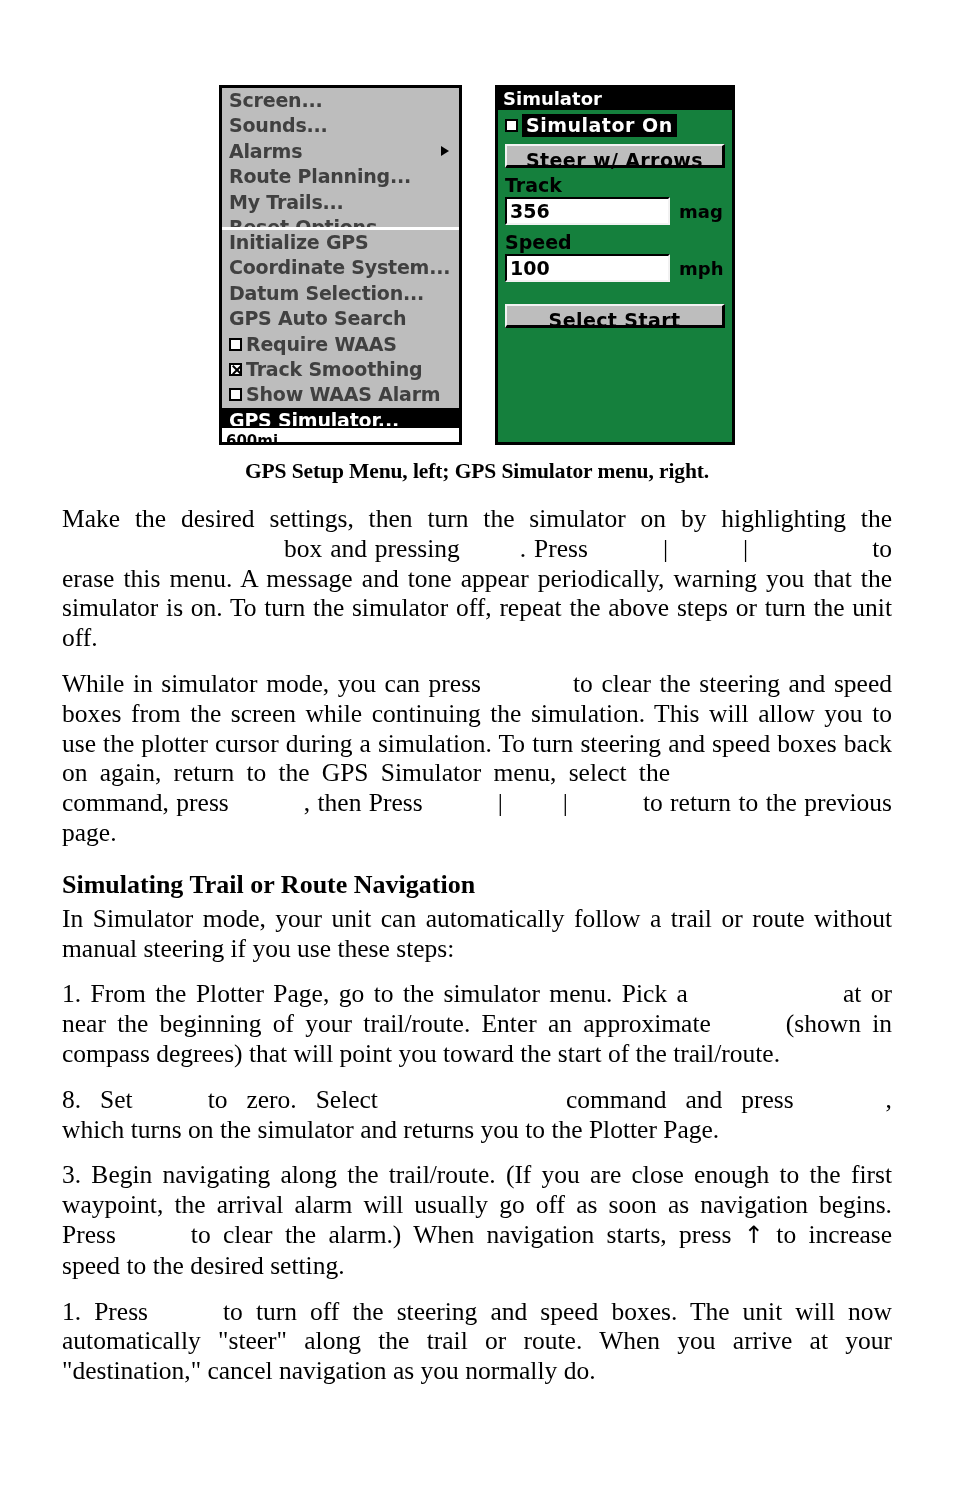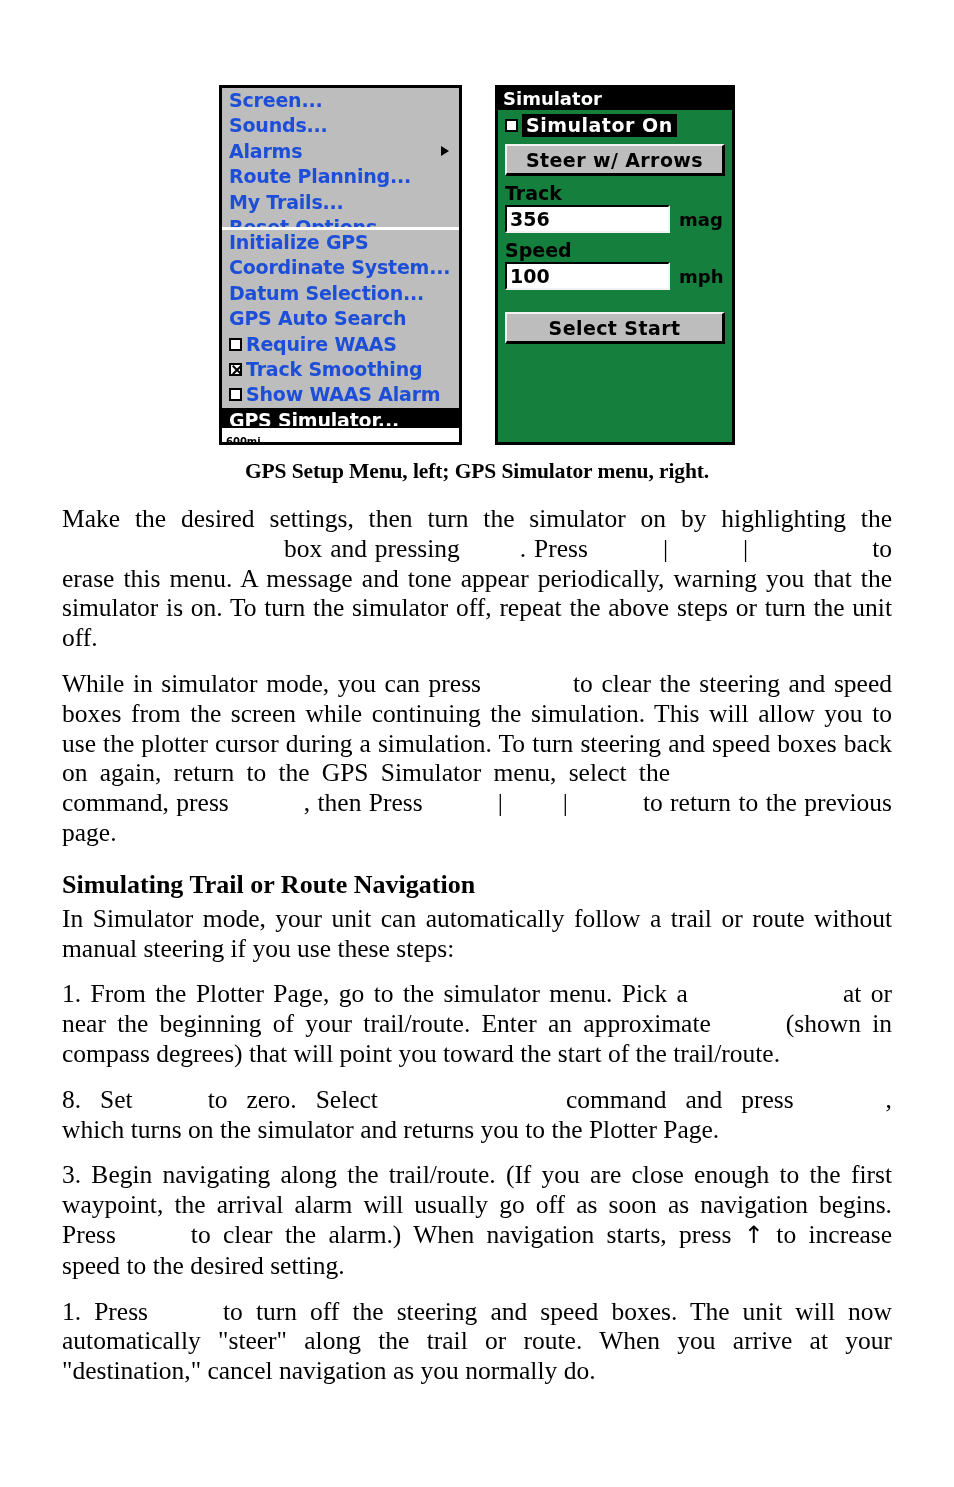--- a/index.html
+++ b/index.html
@@ -55,21 +55,21 @@
     overflow: hidden;
     position: relative;
     background: #bdbdbd;
   }
   .menu-item {
     font-size: 19px;
     line-height: 25.4px;
     height: 25.4px;
     padding-left: 7px;
     white-space: nowrap;
-    color: #1d4ed8;
+    color: #404040;
     letter-spacing: -0.2px;
     display: flex;
     align-items: center;
     position: relative;
   }
   .menu-item.clipped {
     height: 12px;
     line-height: 25.4px;
     overflow: hidden;
     align-items: flex-start;
@@ -115,21 +115,21 @@
     height: 2px;
     background: #000;
   }
   .cbox.checked::before { transform: rotate(45deg); }
   .cbox.checked::after  { transform: rotate(-45deg); }
 
   .scale-strip {
     height: 14px;
     background: #ffffff;
     border-top: 2px solid #000;
-    font-size: 10px;
+    font-size: 15px;
     line-height: 9px;
     color: #000;
     padding-left: 4px;
     overflow: hidden;
     font-family: "DejaVu Sans", "Liberation Sans", sans-serif;
     font-weight: bold;
     display: flex;
     align-items: flex-end;
   }
   .scale-strip span { display: block; margin-bottom: -4px; }
@@ -172,21 +172,21 @@
   }
   .lcd-btn {
     background: #bdbdbd;
     border-top: 2px solid #f2f2f2;
     border-left: 2px solid #f2f2f2;
     border-right: 3px solid #000000;
     border-bottom: 3px solid #000000;
     text-align: center;
     font-size: 19px;
     line-height: 28px;
-    height: 32px;
+    height: 24px;
     box-sizing: border-box;
     color: #000;
     letter-spacing: 0.4px;
   }
   .field-label {
     font-size: 19px;
     line-height: 23px;
     margin-top: 6px;
     color: #000;
   }

